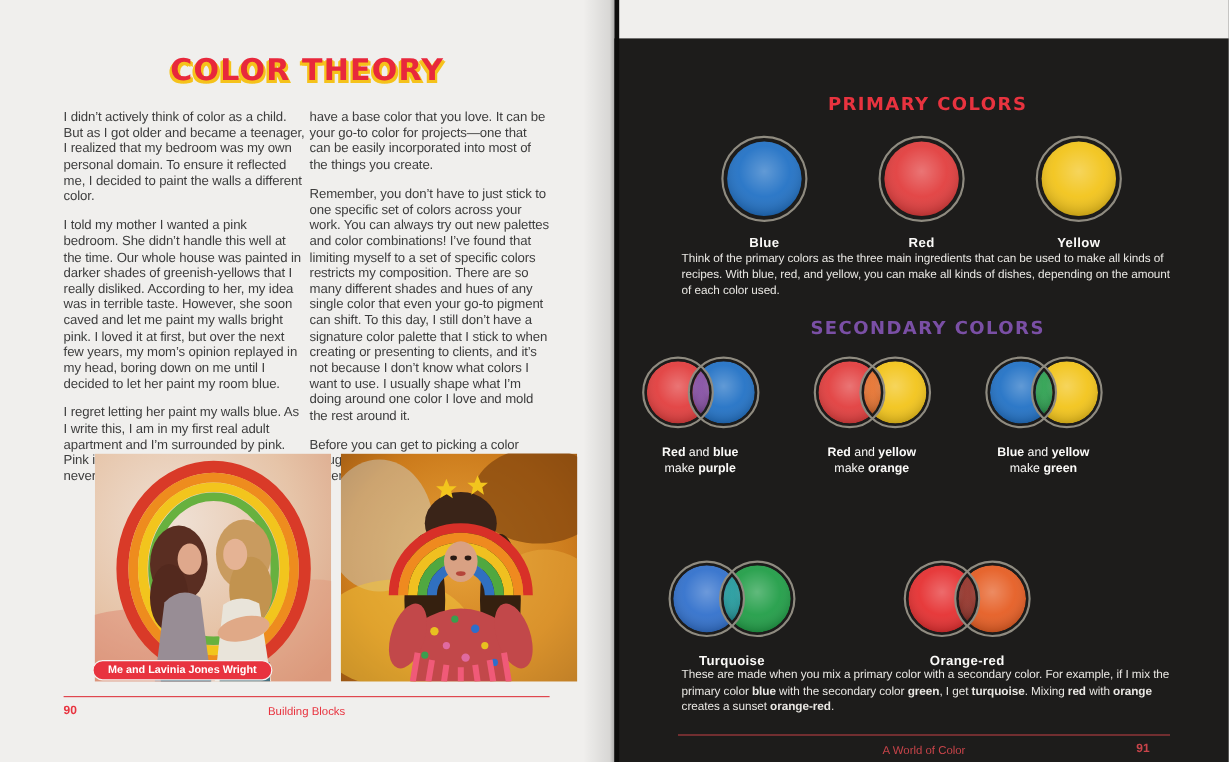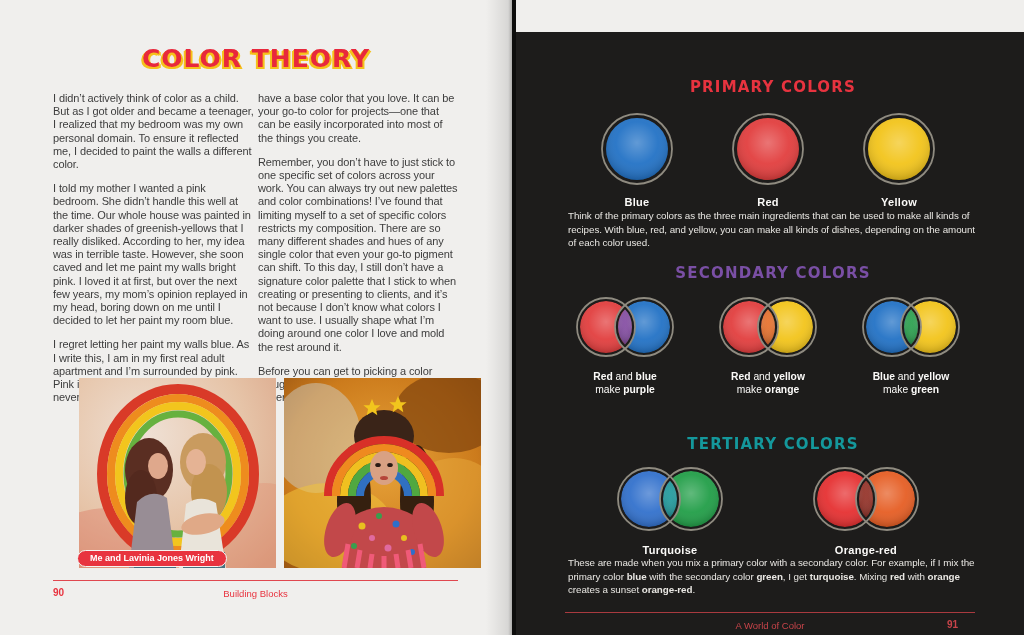--- a/index.html
+++ b/index.html
@@ -39,21 +39,21 @@
   .sec-heading{position:absolute;left:56px;width:410px;text-align:center;
       font-family:"DejaVu Sans",sans-serif;font-weight:800;font-size:15px;letter-spacing:1.2px;}
   .h-primary{top:46px;} .h-secondary{top:232px;} .h-tertiary{top:403px;}
   .desc{position:absolute;left:56px;width:412px;font-size:9.8px;line-height:13.6px;
         letter-spacing:-0.05px;color:#e9e7e3;}
   .d-primary{top:177px;} .d-secondary{top:366px;} .d-tertiary{top:524px;}
   .desc b{font-weight:bold;}
   .prim-row{position:absolute;top:79px;left:0;width:512px;display:flex;justify-content:center;}
   .prim-cell{width:131px;text-align:center;}
   .prim-label{margin-top:5px;font-weight:bold;font-size:11px;color:#fbfaf8;letter-spacing:0.3px;}
-  .venn-row{position:absolute;left:0;width:512px;display:flex;justify-content:center;}
+  .venn-row{position:absolute;left:0;width:512px;display:flex;justify-content:flex-start;}
   .sec-row{top:262px;} .ter-row{top:432px;}
   .venn-cell{width:143px;text-align:center;}
   .ter-cell{width:196px;}
   .venn-label{margin-top:4px;font-size:10.3px;line-height:13px;color:#fbfaf8;}
   .venn-label b{font-weight:bold;}
   .ter-label{margin-top:4px;font-weight:bold;font-size:11px;color:#fbfaf8;letter-spacing:0.3px;}
 </style>
 </head>
 <body>
 
@@ -295,21 +295,20 @@
         <circle cx="81" cy="33" r="29" fill="none" stroke="#8f8b80" stroke-width="1.8"></circle>
       </svg>
       <div class="venn-label">
         <div><b>Blue</b><span> and </span><b>yellow</b></div>
         <div><span>make </span><b>green</b></div>
       </div>
     </div>
   </div>
 
 
-  <div class="sec-heading h-tertiary" style="color: rgb(20, 152, 156);">TERTIARY COLORS</div>
 
   <div class="venn-row ter-row">
     <div class="venn-cell ter-cell">
       <svg width="136" height="72" viewBox="0 0 136 72">
         <defs>
             <clipPath id="clipT0">
               <circle cx="47" cy="35" r="28"></circle>
             </clipPath>
           </defs>
         <circle cx="89" cy="35" r="28" fill="#1d9c44"></circle>

